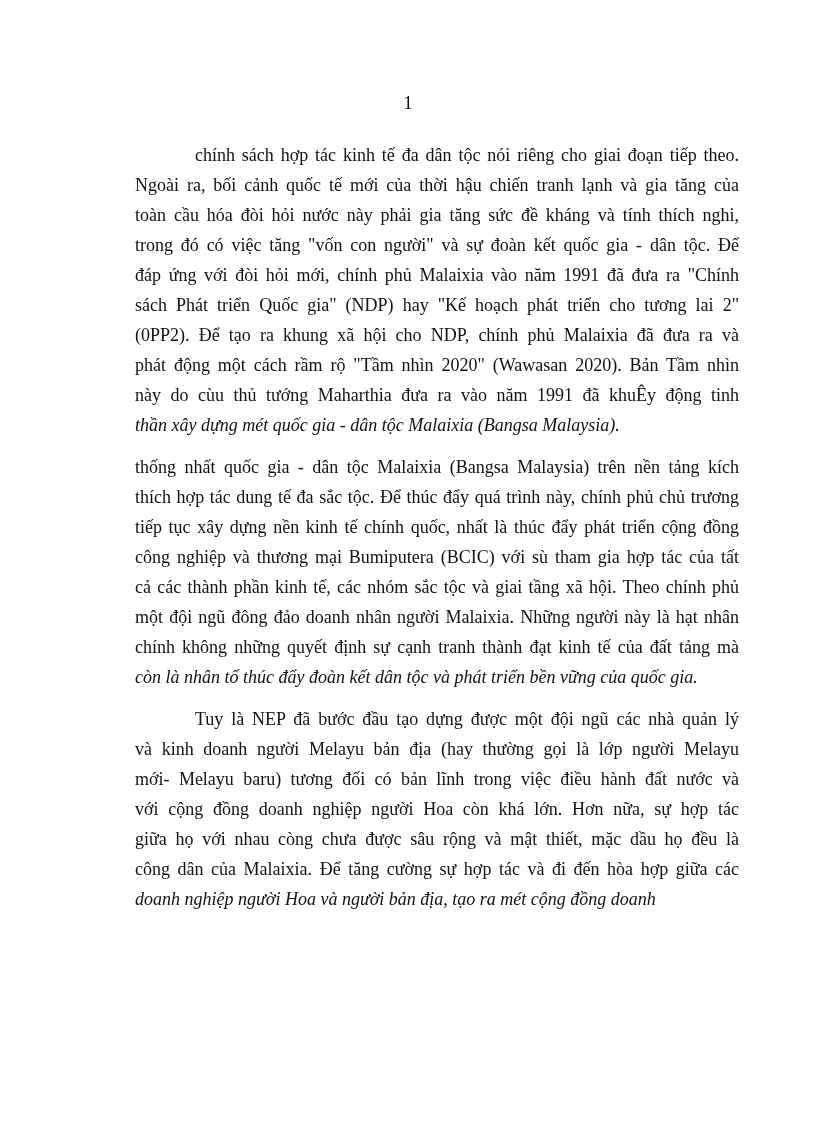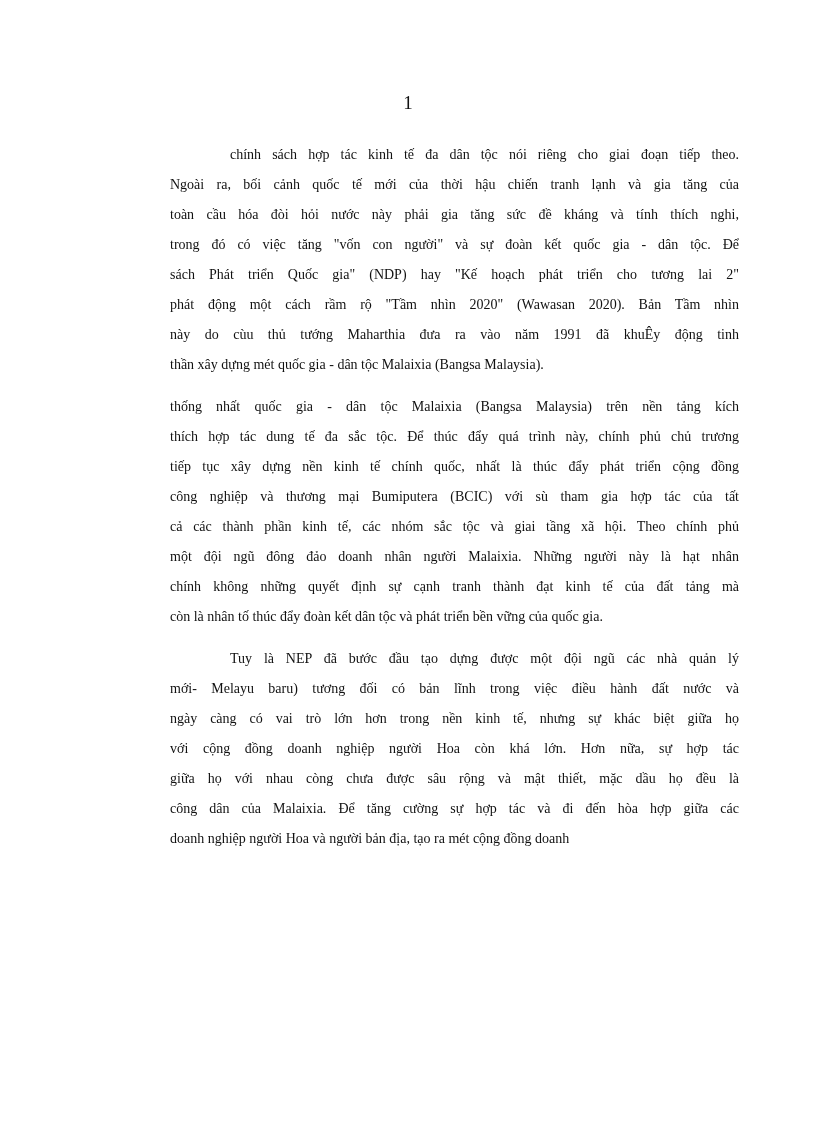--- a/index.html
+++ b/index.html
@@ -2,56 +2,58 @@
 <html><head>
 <meta charset="utf-8">
 <style>
   html, body { margin: 0; padding: 0; background: #ffffff; }
   body { width: 816px; height: 1123px; position: relative; overflow: hidden;
          font-family: "Liberation Serif", "DejaVu Serif", serif; color: #111; }
   .page-number { position: absolute; top: 92px; left: 0; width: 816px; text-align: center;
                  font-size: 19px; }
   .body { position: absolute; left: 135px; top: 140px; width: 604px; }
   .para { margin: 0; }
-  .line { display: block; height: 30px; line-height: 30px; font-size: 14px;
-          text-align: justify; text-align-last: justify; white-space: nowrap; margin-left: 35px; }
+  .line { display: block; height: 30px; line-height: 30px; font-size: 18px;
+          text-align: justify; text-align-last: justify; white-space: nowrap; }
   .line.indent { padding-left: 60px; }
-  .line.last { text-align-last: left; }
+  .line.last { text-align-last: left; font-style: italic; }
   .gap { height: 12px; }
 </style>
 </head>
 <body>
 
 <div class="page-number">1</div>
 
 <div class="body">
   <div class="para">
     <span class="line indent">chính sách hợp tác kinh tế đa dân tộc nói riêng cho giai  đoạn tiếp theo.</span>
     <span class="line">Ngoài ra, bối cảnh quốc tế mới của thời hậu chiến tranh lạnh và gia tăng của</span>
     <span class="line">toàn cầu hóa đòi hỏi nước này phải gia  tăng sức đề kháng và tính thích nghi,</span>
     <span class="line">trong đó có việc tăng "vốn con người" và sự đoàn kết quốc gia  - dân tộc. Để</span>
+    <span class="line">đáp ứng với đòi hỏi mới,  chính phủ Malaixia  vào năm 1991 đã đưa ra "Chính</span>
     <span class="line">sách Phát triển Quốc gia" (NDP) hay "Kế hoạch phát triển cho tương lai 2"</span>
+    <span class="line">(0PP2). Để tạo ra khung xã hội cho NDP, chính phủ Malaixia  đã đưa ra và</span>
     <span class="line">phát động một cách rầm rộ "Tầm nhìn 2020" (Wawasan 2020). Bản Tầm nhìn</span>
     <span class="line">này do cùu thủ tướng Maharthia  đưa ra vào năm 1991  đã khuÊy động tinh</span>
     <span class="line last">thần xây dựng mét quốc gia  - dân tộc Malaixia  (Bangsa Malaysia).</span>
   </div>
   <div class="gap"></div>
   <div class="para">
     <span class="line">thống nhất quốc gia  - dân tộc Malaixia  (Bangsa Malaysia)  trên nền tảng kích</span>
     <span class="line">thích hợp tác dung tế đa sắc tộc. Để thúc đẩy quá trình này, chính phủ chủ trương</span>
     <span class="line">tiếp tục xây dựng nền kinh tế chính quốc, nhất là thúc đẩy phát triển cộng đồng</span>
     <span class="line">công nghiệp và thương mại Bumiputera (BCIC) với sù tham gia hợp tác của tất</span>
     <span class="line">cả các thành phần kinh tế, các nhóm sắc tộc và giai tầng xã hội. Theo chính phủ</span>
     <span class="line">một đội ngũ đông đảo doanh nhân người Malaixia. Những người này là hạt nhân</span>
     <span class="line">chính không những quyết định sự cạnh tranh thành đạt kinh tế của đất tảng mà</span>
     <span class="line last">còn là nhân tố thúc đẩy đoàn kết dân tộc và phát triển bền vững của quốc gia.</span>
   </div>
   <div class="gap"></div>
   <div class="para">
     <span class="line indent">Tuy là NEP đã bước đầu tạo dựng được một đội ngũ các nhà quản lý</span>
+    <span class="line">và kinh doanh người Melayu  bản địa (hay thường gọi là lớp người Melayu</span>
     <span class="line">mới- Melayu  baru) tương đối có bản lĩnh trong việc điều hành đất nước và</span>
-    <span class="line">ngày càng có vai trò lớn hơn trong nền kinh tế, nhưng sự khác biệt giữa họ</span>
     <span class="line">với cộng đồng doanh nghiệp người Hoa còn khá lớn.  Hơn nữa, sự hợp tác</span>
     <span class="line">giữa họ với nhau còng chưa được sâu rộng và mật thiết, mặc dầu họ đều là</span>
     <span class="line">công dân của Malaixia.  Để tăng cường sự hợp tác và đi đến hòa hợp giữa các</span>
     <span class="line last">doanh nghiệp người Hoa và người bản địa, tạo ra mét cộng đồng doanh</span>
   </div>
 </div>
 
 </body></html>

